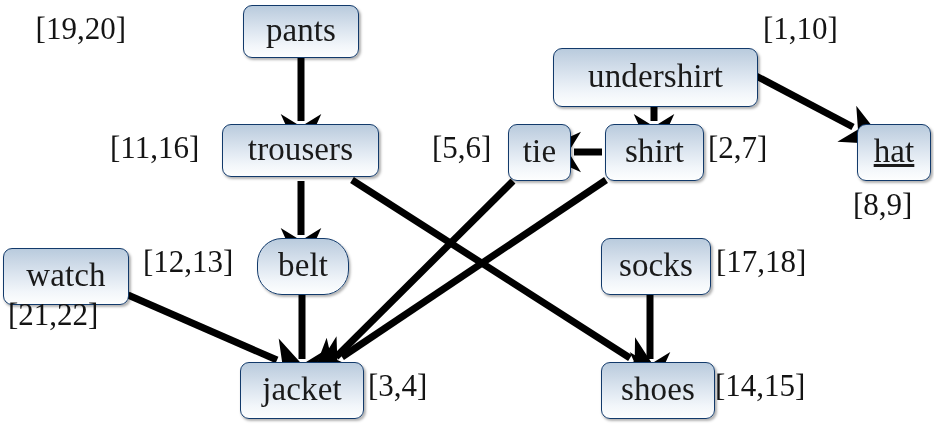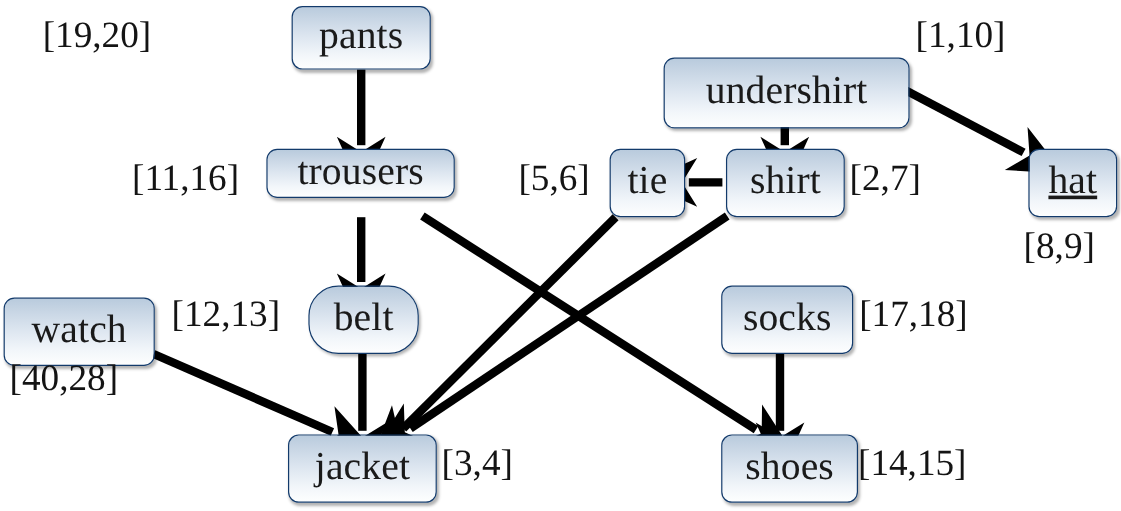--- a/index.html
+++ b/index.html
@@ -80,21 +80,21 @@
       </g>
   </svg>
 
   <div id="nodes-group">
       <div class="node" style="left: 243px; top: 5px; width: 116px; height: 53px;">
         <span class="node-label">pants</span>
       </div>
       <div class="node" style="left: 553px; top: 5px; width: 205px; height: 59px; margin-top: 43px;">
         <span class="node-label">undershirt</span>
       </div>
-      <div class="node" style="left: 222px; top: 124px; width: 157px; height: 41px;">
+      <div class="node" style="left: 222px; top: 124px; width: 157px; height: 53px;">
         <span class="node-label">trousers</span>
       </div>
       <div class="node" style="left: 508px; top: 124px; width: 63px; height: 57px;">
         <span class="node-label">tie</span>
       </div>
       <div class="node" style="left: 605px; top: 124px; width: 99px; height: 57px;">
         <span class="node-label">shirt</span>
       </div>
       <div class="node" style="left: 857px; top: 124px; width: 74px; height: 57px; text-decoration: underline;">
         <span class="node-label">hat</span>
@@ -115,20 +115,20 @@
         <span class="node-label">shoes</span>
       </div>
     </div>
   <div id="intervals-group">
       <div class="interval" style="top: 13px; left: 0px; width: 126px; text-align: right;">[19,20]</div>
       <div class="interval" style="top: 13px; left: 763px;">[1,10]</div>
       <div class="interval" style="top: 132px; left: 110px;">[11,16]</div>
       <div class="interval" style="top: 132px; left: 432px;">[5,6]</div>
       <div class="interval" style="top: 132px; left: 708px;">[2,7]</div>
       <div class="interval" style="top: 189px; left: 853px;">[8,9]</div>
-      <div class="interval" style="top: 299px; left: 8px;">[40,28]</div>
+      <div class="interval" style="top: 299px; left: 8px;">[21,22]</div>
       <div class="interval" style="top: 246px; left: 143px;">[12,13]</div>
       <div class="interval" style="top: 246px; left: 716px; text-align: center;">[17,18]</div>
       <div class="interval" style="top: 370px; left: 368px;">[3,4]</div>
       <div class="interval" style="top: 370px; left: 715px;">[14,15]</div>
     </div>
 
 </div>
 
 </body></html>

